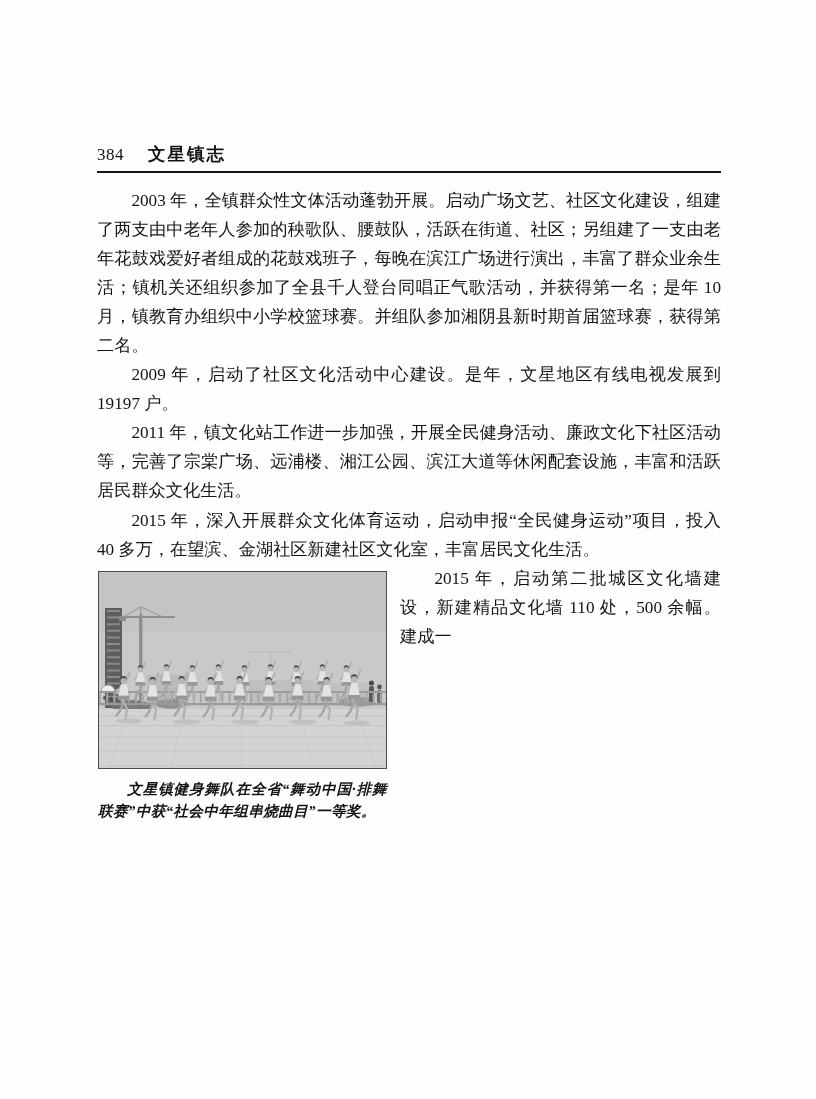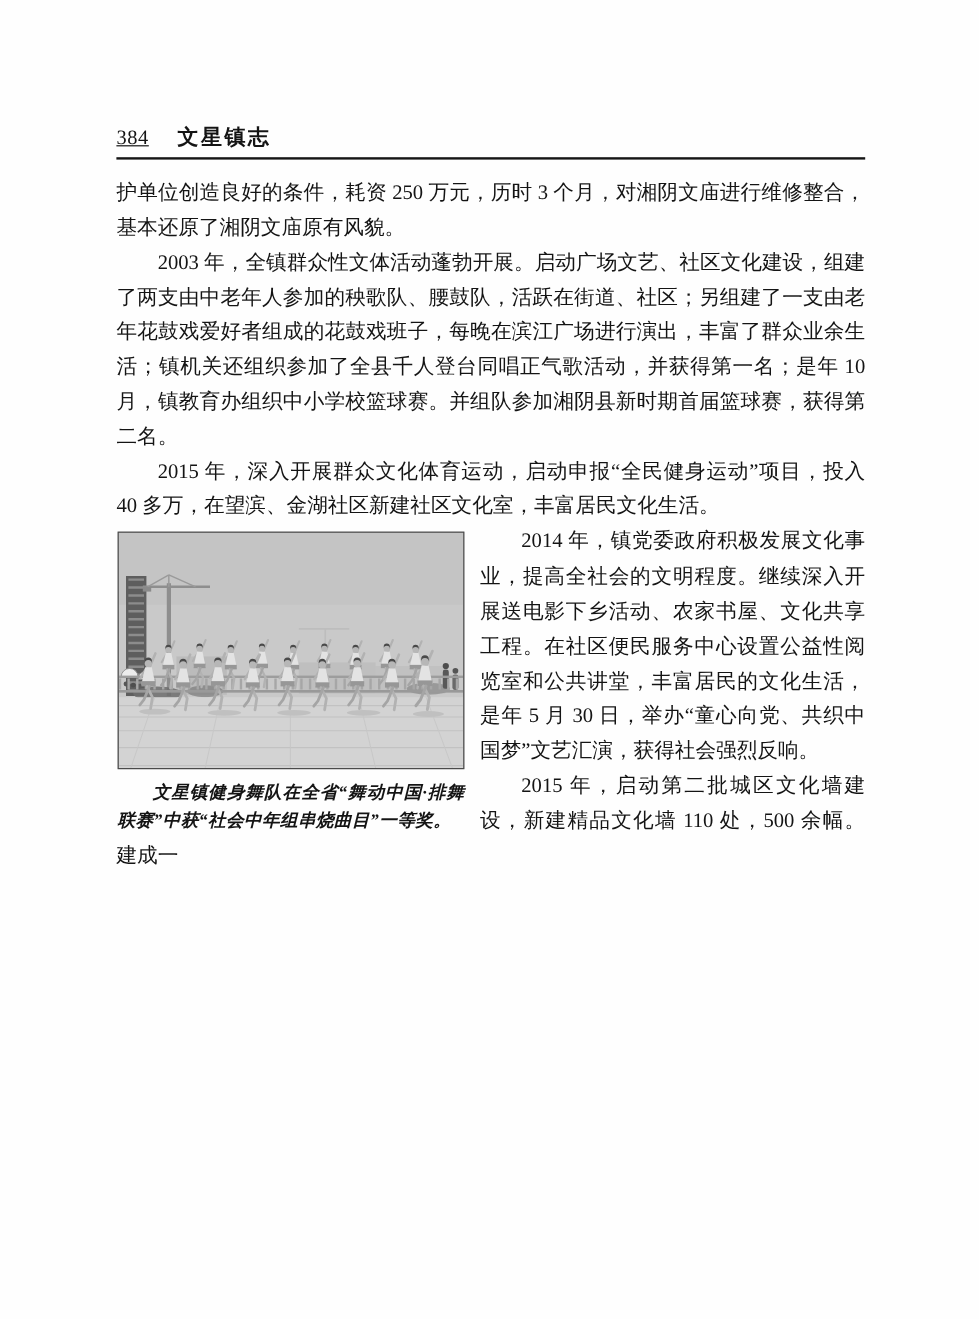--- a/index.html
+++ b/index.html
@@ -7,22 +7,22 @@
     position:relative;width:816px;height:1099px;margin:0 auto;
     background:#fefefe;overflow:hidden;color:#141414;
     font-family:"Liberation Serif","DejaVu Serif",serif;
   }
   .content{position:absolute;left:97px;top:106px;width:624px;}
   .running-head{
     display:flex;align-items:baseline;gap:24px;
     padding-bottom:7px;border-bottom:2px solid #161616;
     font-size:17px;line-height:1;
   }
-  .running-head .pageno{letter-spacing:.5px;text-decoration:underline;}
-  .running-head .booktitle{font-weight:bold;letter-spacing:2px;font-size:17.5px;}
+  .running-head .pageno{letter-spacing:.5px;}
+  .running-head .booktitle{font-weight:bold;letter-spacing:2px;font-size:17.5px;margin-top:40px;}
   .bodytext{
     margin-top:13px;font-size:17.2px;line-height:29.1px;
     text-align:justify;text-justify:inter-ideograph;
   }
   .bodytext p{margin:0;text-indent:2em;}
   .bodytext p.noindent{text-indent:0;}
   figure.photo-fig{
     float:left;width:289px;margin:7px 13px 2px 1px;padding:0;
   }
   .photo-frame{
@@ -41,22 +41,23 @@
 
 <div class="page">
   <div class="content">
 
     <div class="running-head">
       <span class="pageno">384</span>
       <span class="booktitle">文星镇志</span>
     </div>
 
     <div class="bodytext">
-      <p class="noindent">护单位创造良好的条件，耗资 250 万元，历时 3 个月，对湘阴文庙进行维修整合，基本还原了湘阴文庙原有风貌。</p>
       <p>2003 年，全镇群众性文体活动蓬勃开展。启动广场文艺、社区文化建设，组建了两支由中老年人参加的秧歌队、腰鼓队，活跃在街道、社区；另组建了一支由老年花鼓戏爱好者组成的花鼓戏班子，每晚在滨江广场进行演出，丰富了群众业余生活；镇机关还组织参加了全县千人登台同唱正气歌活动，并获得第一名；是年 10 月，镇教育办组织中小学校篮球赛。并组队参加湘阴县新时期首届篮球赛，获得第二名。</p>
+      <p>2009 年，启动了社区文化活动中心建设。是年，文星地区有线电视发展到 19197 户。</p>
+      <p>2011 年，镇文化站工作进一步加强，开展全民健身活动、廉政文化下社区活动等，完善了宗棠广场、远浦楼、湘江公园、滨江大道等休闲配套设施，丰富和活跃居民群众文化生活。</p>
       <p>2015 年，深入开展群众文化体育运动，启动申报“全民健身运动”项目，投入 40 多万，在望滨、金湖社区新建社区文化室，丰富居民文化生活。</p>
 
       <figure class="photo-fig">
         <div class="photo-frame">
           <svg width="287" height="196" viewBox="0 0 287 196" xmlns="http://www.w3.org/2000/svg">
             <defs>
               <g id="dcr">
                 <path d="M14.5 0.5 L9.5 12.5" stroke="#b2b2b2" stroke-width="2.1" stroke-linecap="round" fill="none"></path>
                 <circle cx="8.6" cy="6.9" r="3" fill="#4a4a4a"></circle>
                 <circle cx="8.6" cy="9" r="3" fill="#b7b7b7"></circle>
@@ -132,17 +133,16 @@
             <use href="#dcr" transform="translate(132 100)"></use>
             <use href="#dcr" transform="translate(161 101)"></use>
             <use href="#dcr" transform="translate(190 100)"></use>
             <use href="#dcr" transform="translate(219 101)"></use>
             <use href="#dcr" transform="translate(246 98) scale(1.06)"></use>
           </svg>
         </div>
         <figcaption>文星镇健身舞队在全省“舞动中国·排舞联赛”中获“社会中年组串烧曲目”一等奖。</figcaption>
       </figure>
 
-      <p>2014 年，镇党委政府积极发展文化事业，提高全社会的文明程度。继续深入开展送电影下乡活动、农家书屋、文化共享工程。在社区便民服务中心设置公益性阅览室和公共讲堂，丰富居民的文化生活，是年 5 月 30 日，举办“童心向党、共织中国梦”文艺汇演，获得社会强烈反响。</p>
       <p>2015 年，启动第二批城区文化墙建设，新建精品文化墙 110 处，500 余幅。建成一</p>
     </div>
   </div>
 </div>
 
 </body></html>

